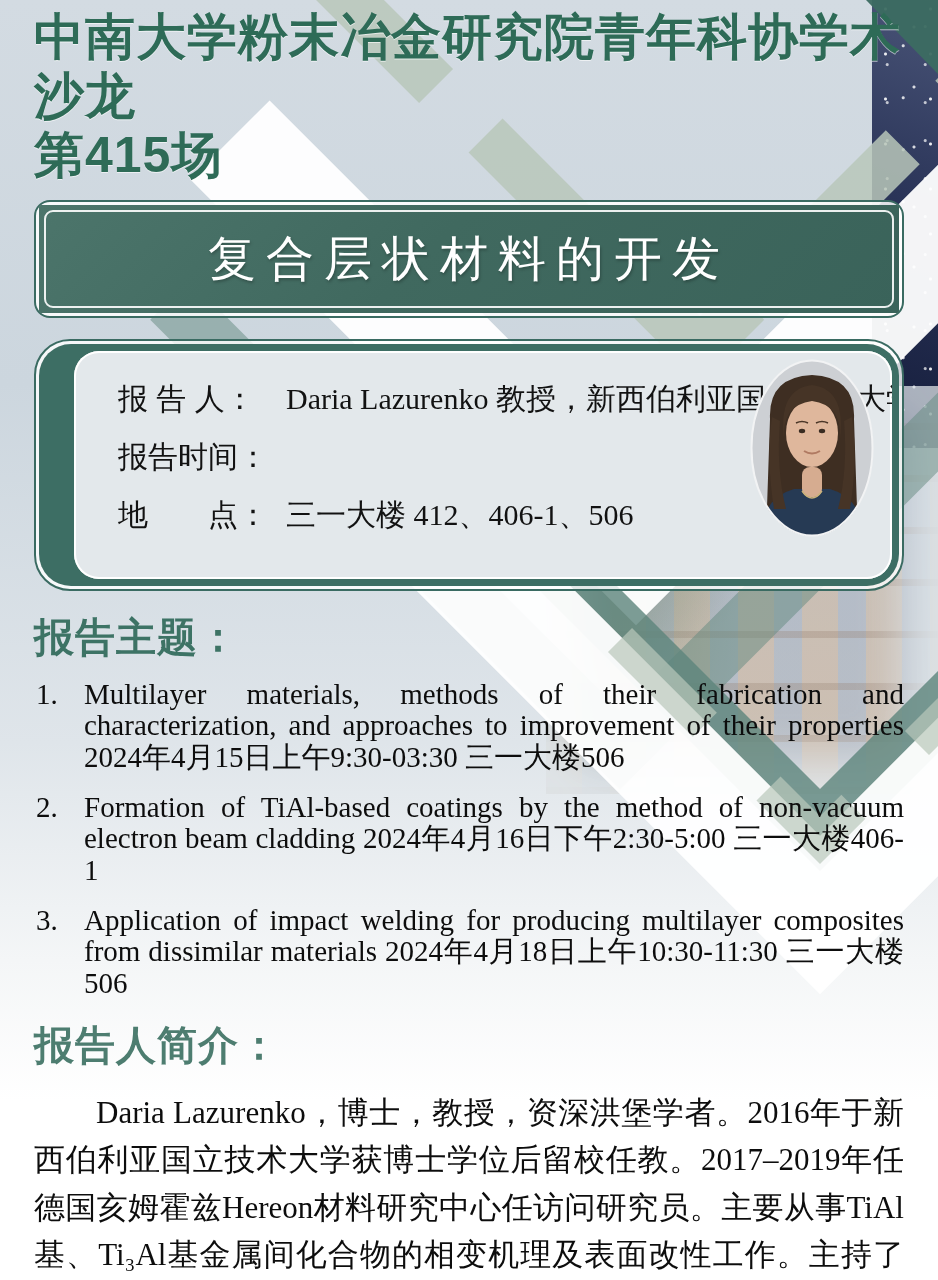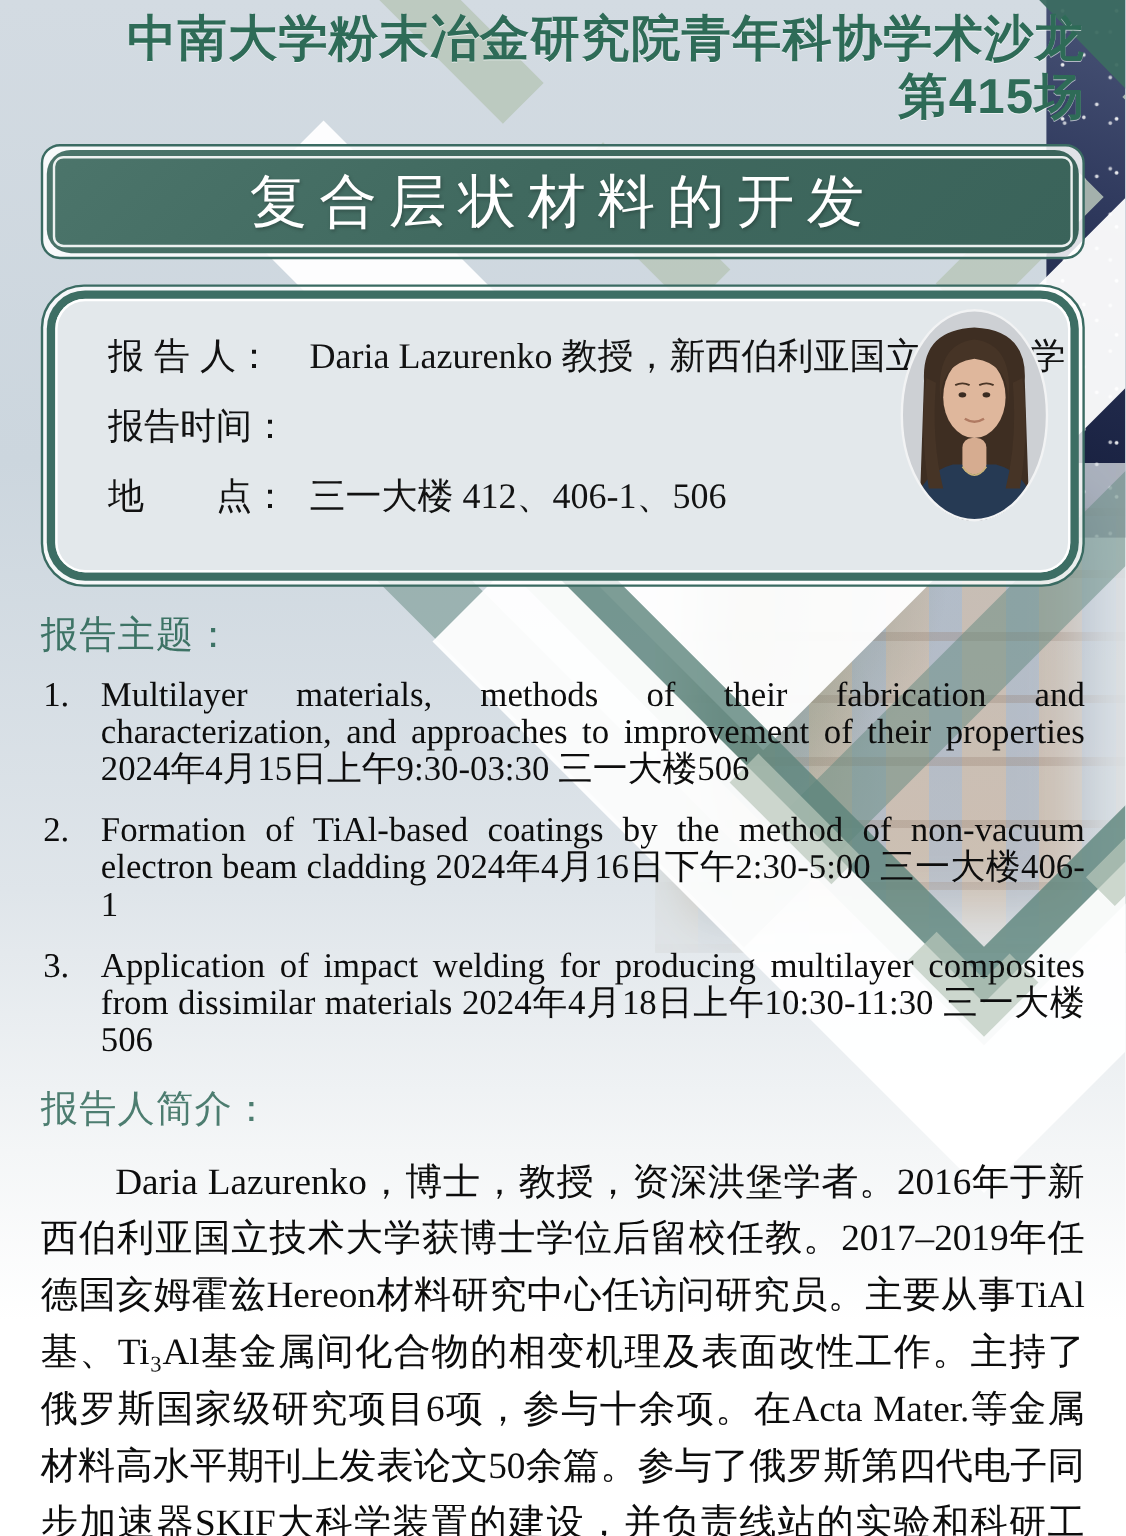--- a/index.html
+++ b/index.html
@@ -39,41 +39,41 @@
     box-shadow: inset 0 0 46px 34px rgba(223,230,234,.95);
     opacity:.75;
   }
 
   .bg-svg { position:absolute; inset:0; width:100%; height:100%; }
 
   
   .content { position:relative; z-index:1; padding: 8px 34px 0 34px; }
 
   .main-title {
-    text-align:right;
+    text-align:left;
     font-family:"Liberation Sans", sans-serif;
     font-weight:bold;
     color:#2e6b57;
-    font-size:41px; line-height:1.18; letter-spacing:1px;
+    font-size:50px; line-height:1.18; letter-spacing:1px;
     text-shadow: 0 1px 0 rgba(255,255,255,.6);
   }
   .main-title .line { display:block; }
 
   .banner {
     margin-top:15px;
     border:2px solid #3a6b62;
     border-radius:16px;
     background:rgba(255,255,255,.85);
     padding:3px;
   }
   .banner-inner {
     position:relative;
-    border-radius:20px;
+    border-radius:2px;
     background: linear-gradient(135deg, #4c756b 0%, #40695f 45%, #3a635a 100%);
-    height:86px;
+    height:108px;
     display:flex; align-items:center; justify-content:center;
   }
   .banner-inner::after {
     content:""; position:absolute; inset:5px;
     border:2px solid rgba(255,255,255,.9);
     border-radius:9px; pointer-events:none;
   }
   .banner-text {
     color:#ffffff; font-size:48px; letter-spacing:10px;
     font-family:"Liberation Serif", serif; font-weight:500;
@@ -89,37 +89,38 @@
   }
   .infobox-mid { background:#3d6e64; border-radius:32px; padding:7px; }
   .infobox-in {
     position:relative;
     background:rgba(234,237,240,.96);
     border-radius:25px;
     box-shadow: inset 0 0 0 2px #ffffff;
     padding:28px 176px 26px 44px;
     min-height:160px;
     overflow:hidden;
+    margin-left:28px;
   }
   .info-row { display:flex; font-size:30px; color:#121212; margin-bottom:17px; align-items:baseline; }
   .info-row:last-child { margin-bottom:0; }
   .info-label {
     font-family:"Liberation Sans", sans-serif;
     white-space:pre; flex:0 0 auto; min-width:168px;
   }
   .info-value { font-family:"Liberation Serif", serif; white-space:nowrap; }
 
   .photo {
     position:absolute; top:8px; right:18px;
     width:124px; height:178px;
   }
 
   .section-heading {
     font-family:"Liberation Sans", sans-serif;
-    font-weight:normal; color:#3d7365; font-size:31px;
+    font-weight:bold; color:#3d7365; font-size:40px;
     margin-top:19px; letter-spacing:1px;
   }
   .section-heading.bio-h { margin-top:16px; color:#4d7d70; }
 
   .topic-list { list-style:none; margin-top:14px; }
   .topic-item {
     position:relative; padding-left:50px;
     font-size:29px; line-height:1.08; color:#0d0d0d;
     text-align:justify; margin-bottom:19px;
   }

